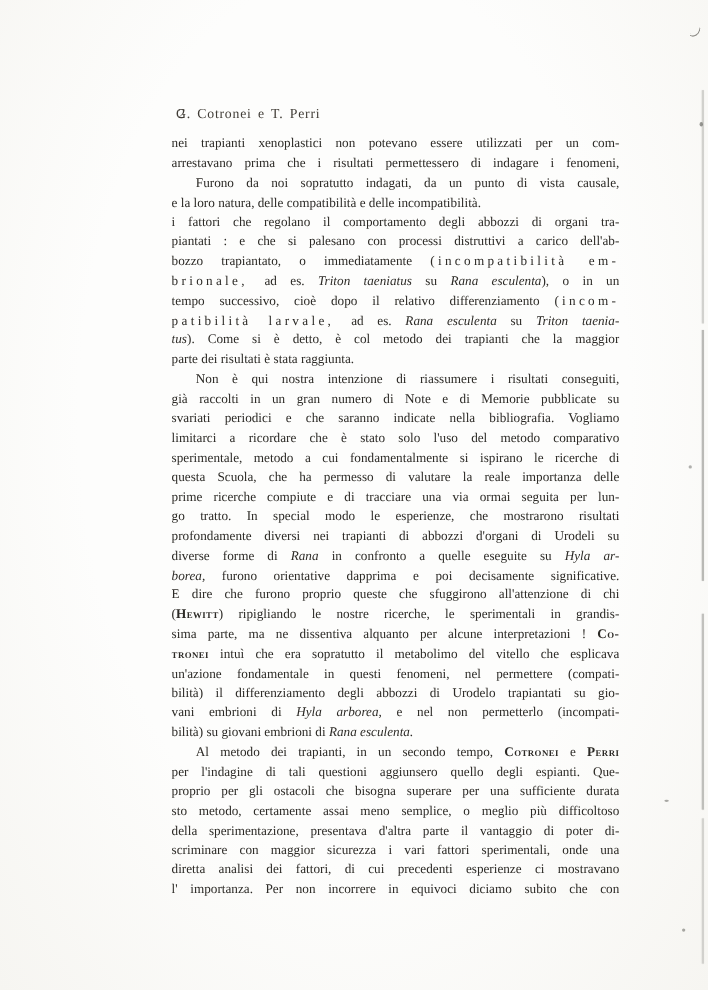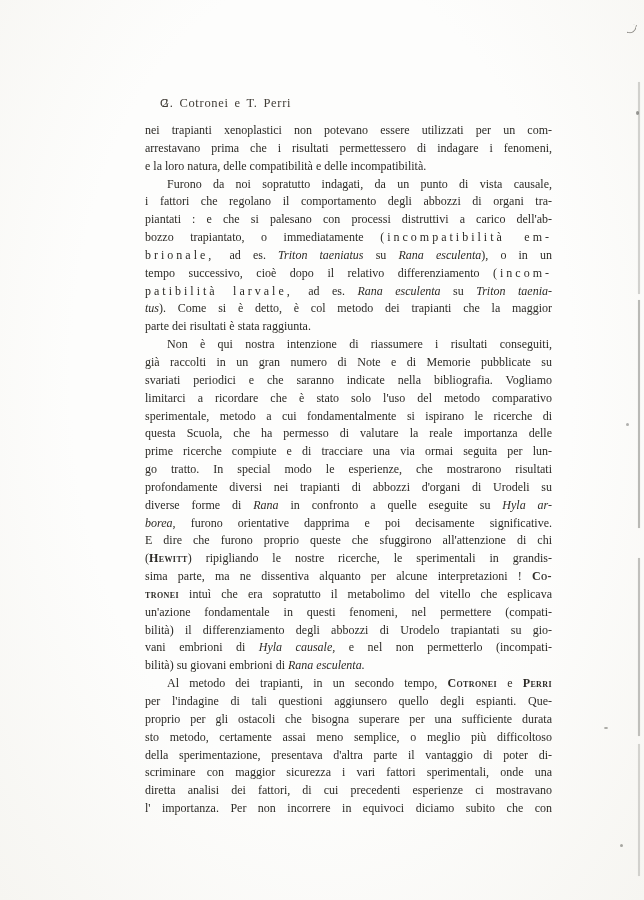--- a/index.html
+++ b/index.html
@@ -13,21 +13,21 @@
     background:radial-gradient(ellipse at 50% 42%, #fdfdfc 55%, #f6f5f1 100%);
     color:var(--ink,#2c2a26);
   }
   .page-header{
     position:absolute;top:96px;left:160px;width:407px;
     font-size:12.5px;color:#403c36;
   }
   .page-number{position:absolute;left:2px;top:0;}
   .running-title{display:block;text-align:left;letter-spacing:0.7px;word-spacing:2px;}
   .text-block{
-    position:absolute;left:145px;top:122px;width:407px;
+    position:absolute;left:156px;top:122px;width:407px;
     font-size:12px;line-height:17.85px;color:var(--ink,#2c2a26);
   }
   .line{
     text-align:justify;text-align-last:justify;
     height:17.85px;overflow:hidden;white-space:normal;
   }
   .line.end{text-align-last:left;}
   .line.ind{padding-left:22px;}
   .seg-it{font-style:italic;}
   .seg-sc{font-variant:small-caps;letter-spacing:0.4px;font-weight:bold;}
@@ -55,22 +55,22 @@
 <div class="page">
 
   <div class="page-header">
     <span class="page-number">2</span>
     <span class="running-title">G. Cotronei e T. Perri</span>
   </div>
 
   <div class="text-block">
       <div class="line"><span>nei trapianti xenoplastici non potevano essere utilizzati per un com-</span></div>
       <div class="line"><span>arrestavano prima che i risultati permettessero di indagare i fenomeni,</span></div>
+      <div class="line ind"><span>Furono da noi sopratutto indagati, da un punto di vista causale,</span></div>
       <div class="line end"><span>e la loro natura, delle compatibilità e delle incompatibilità.</span></div>
-      <div class="line ind"><span>Furono da noi sopratutto indagati, da un punto di vista causale,</span></div>
       <div class="line"><span>i fattori che regolano il comportamento degli abbozzi di organi tra-</span></div>
       <div class="line"><span>piantati : e che si palesano con processi distruttivi a carico dell'ab-</span></div>
       <div class="line"><span>bozzo trapiantato, o immediatamente </span><span class="seg-sp">(incompatibilità em-</span></div>
       <div class="line"><span class="seg-sp">brionale, </span><span>ad es. </span><span class="seg-it">Triton taeniatus</span><span> su </span><span class="seg-it">Rana esculenta</span><span>), o in un</span></div>
       <div class="line"><span>tempo successivo, cioè dopo il relativo differenziamento </span><span class="seg-sp">(incom-</span></div>
       <div class="line"><span class="seg-sp">patibilità larvale, </span><span>ad es. </span><span class="seg-it">Rana esculenta</span><span> su </span><span class="seg-it">Triton taenia-</span></div>
       <div class="line"><span class="seg-it">tus</span><span>). Come si è detto, è col metodo dei trapianti che la maggior</span></div>
       <div class="line end"><span>parte dei risultati è stata raggiunta.</span></div>
       <div class="line ind"><span>Non è qui nostra intenzione di riassumere i risultati conseguiti,</span></div>
       <div class="line"><span>già raccolti in un gran numero di Note e di Memorie pubblicate su</span></div>
@@ -82,21 +82,21 @@
       <div class="line"><span>go tratto. In special modo le esperienze, che mostrarono risultati</span></div>
       <div class="line"><span>profondamente diversi nei trapianti di abbozzi d'organi di Urodeli su</span></div>
       <div class="line"><span>diverse forme di </span><span class="seg-it">Rana</span><span> in confronto a quelle eseguite su </span><span class="seg-it">Hyla ar-</span></div>
       <div class="line"><span class="seg-it">borea,</span><span> furono orientative dapprima e poi decisamente significative.</span></div>
       <div class="line"><span>E dire che furono proprio queste che sfuggirono all'attenzione di chi</span></div>
       <div class="line"><span>(</span><span class="seg-sc">Hewitt</span><span>) ripigliando le nostre ricerche, le sperimentali in grandis-</span></div>
       <div class="line"><span>sima parte, ma ne dissentiva alquanto per alcune interpretazioni ! </span><span class="seg-sc">Co-</span></div>
       <div class="line"><span class="seg-sc">tronei</span><span> intuì che era sopratutto il metabolimo del vitello che esplicava</span></div>
       <div class="line"><span>un'azione fondamentale in questi fenomeni, nel permettere (compati-</span></div>
       <div class="line"><span>bilità) il differenziamento degli abbozzi di Urodelo trapiantati su gio-</span></div>
-      <div class="line"><span>vani embrioni di </span><span class="seg-it">Hyla causale,</span><span> e nel non permetterlo (incompati-</span></div>
+      <div class="line"><span>vani embrioni di </span><span class="seg-it">Hyla arborea,</span><span> e nel non permetterlo (incompati-</span></div>
       <div class="line end"><span>bilità) su giovani embrioni di </span><span class="seg-it">Rana esculenta.</span></div>
       <div class="line ind"><span>Al metodo dei trapianti, in un secondo tempo, </span><span class="seg-sc">Cotronei</span><span> e </span><span class="seg-sc">Perri</span></div>
       <div class="line"><span>per l'indagine di tali questioni aggiunsero quello degli espianti. Que-</span></div>
       <div class="line"><span>proprio per gli ostacoli che bisogna superare per una sufficiente durata</span></div>
       <div class="line"><span>sto metodo, certamente assai meno semplice, o meglio più difficoltoso</span></div>
       <div class="line"><span>della sperimentazione, presentava d'altra parte il vantaggio di poter di-</span></div>
       <div class="line"><span>scriminare con maggior sicurezza i vari fattori sperimentali, onde una</span></div>
       <div class="line"><span>diretta analisi dei fattori, di cui precedenti esperienze ci mostravano</span></div>
       <div class="line"><span>l' importanza. Per non incorrere in equivoci diciamo subito che con</span></div>
     </div>

